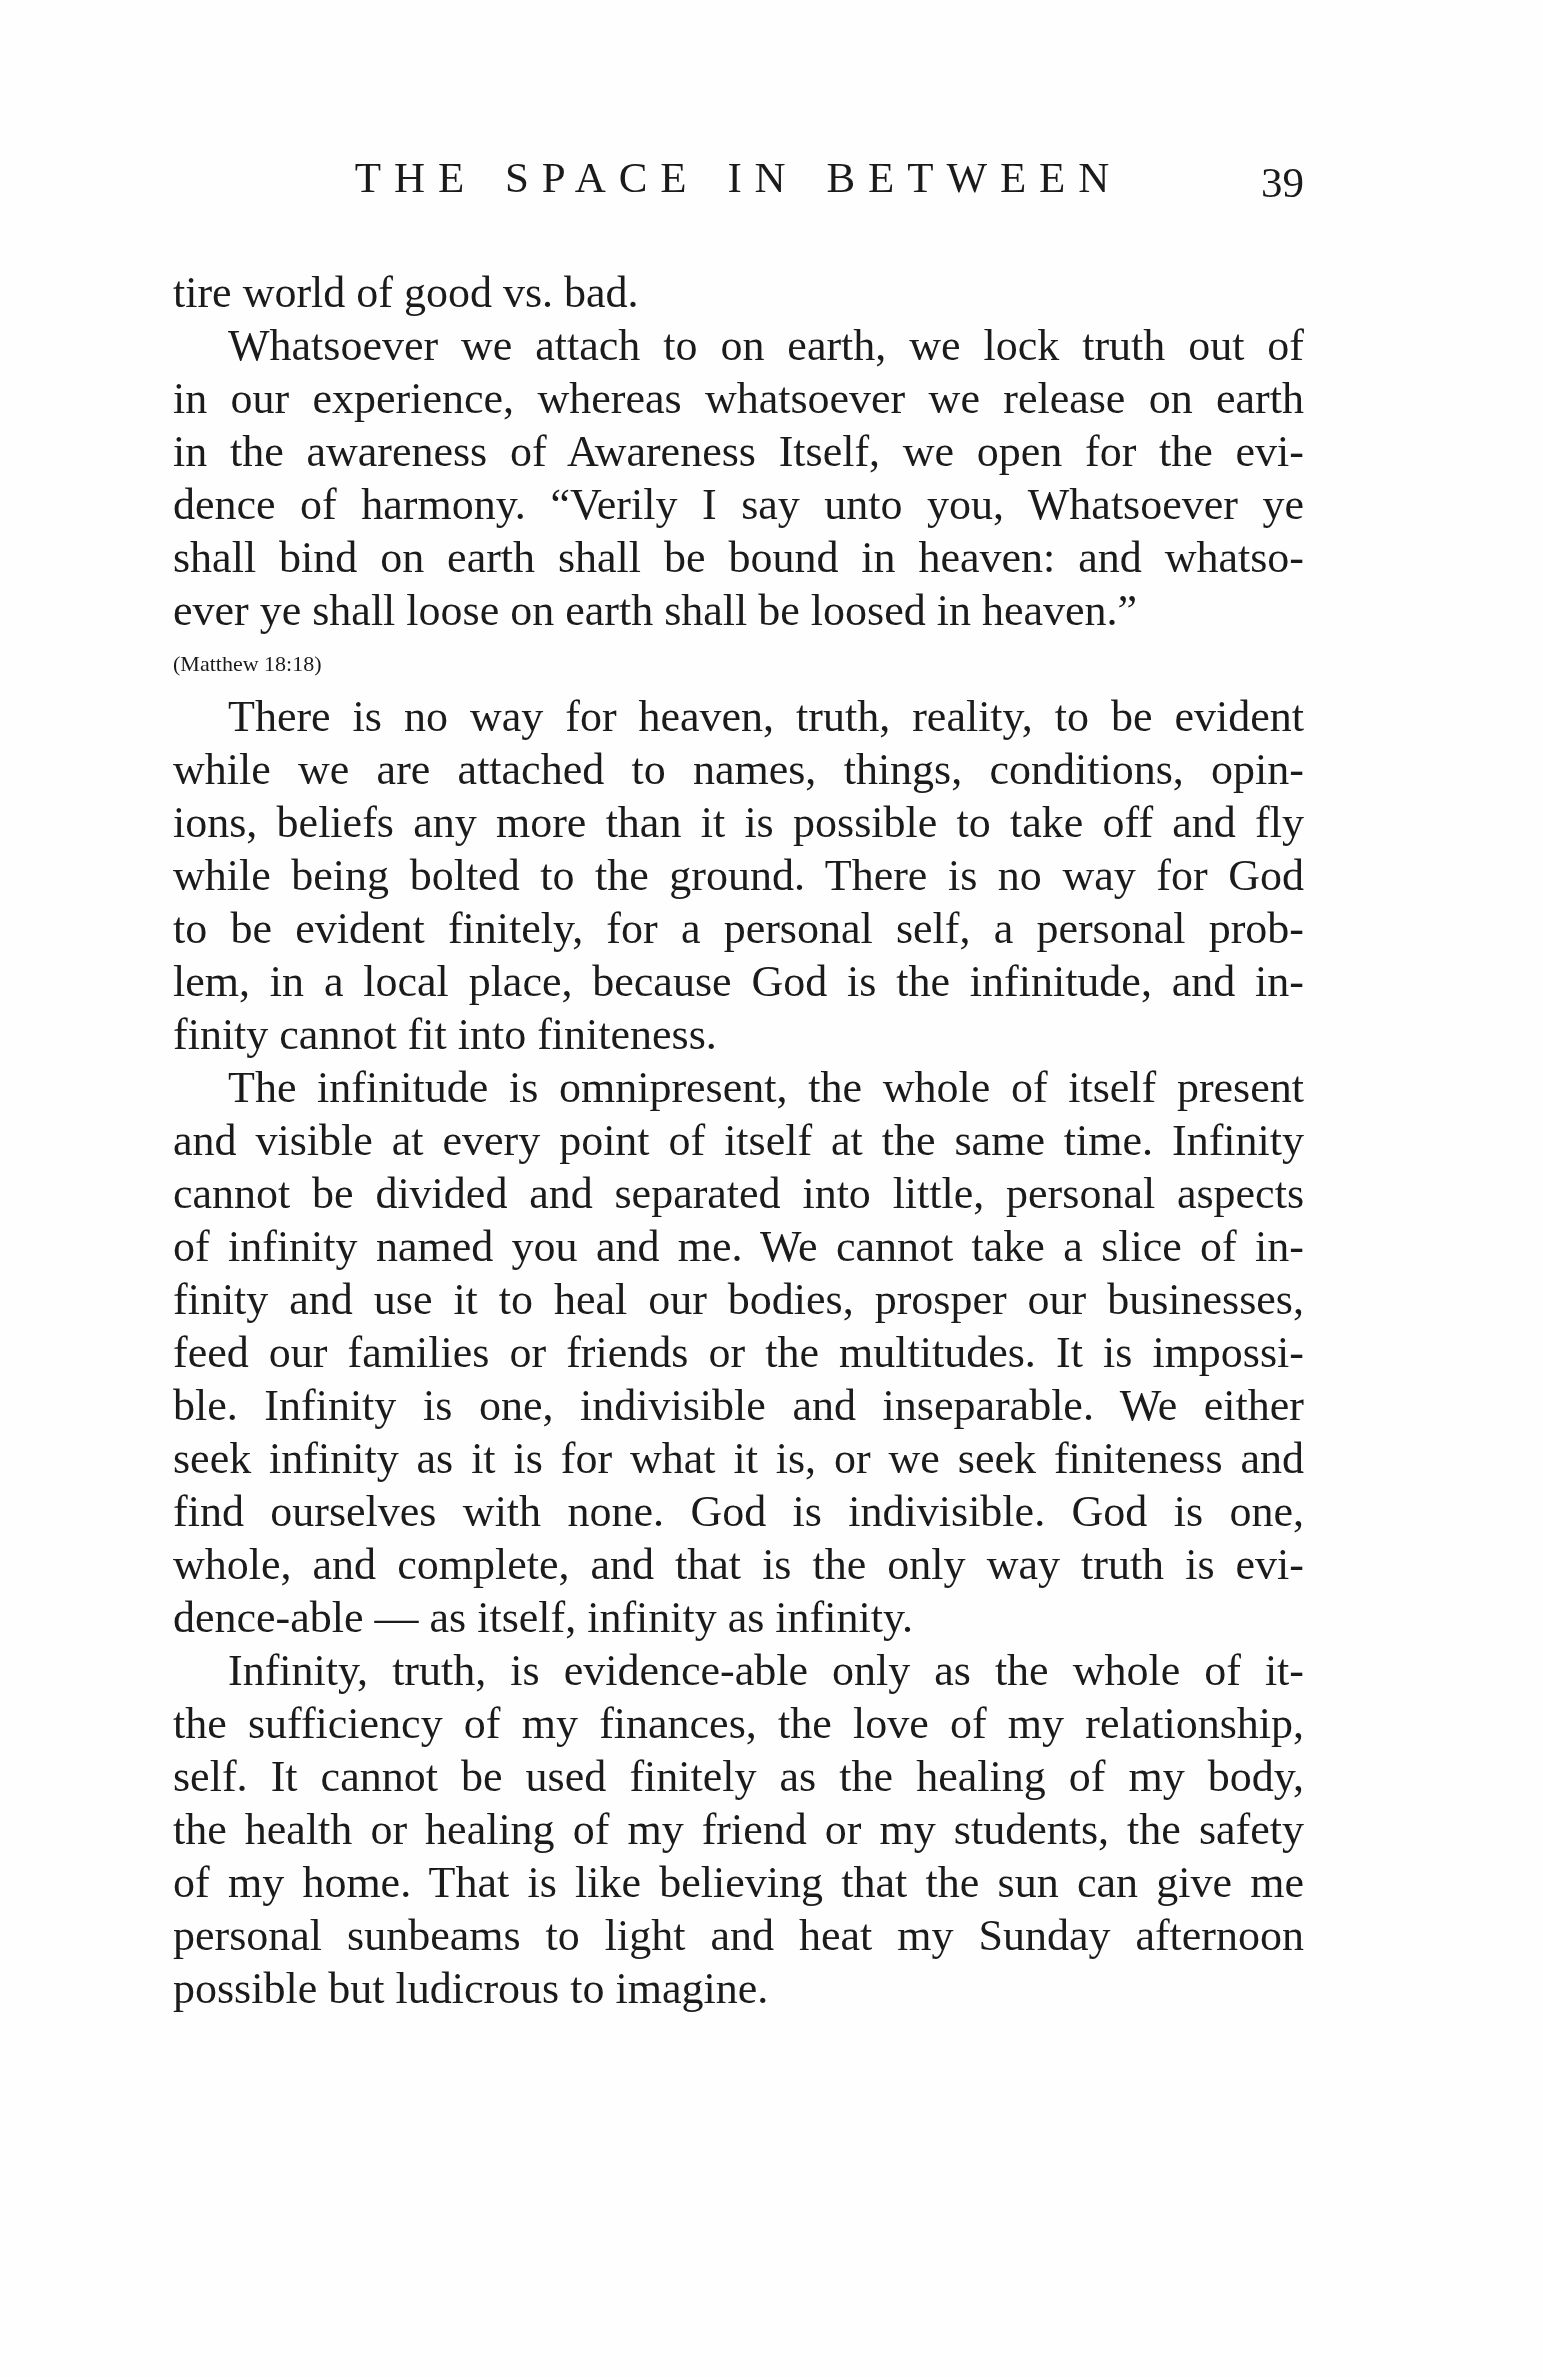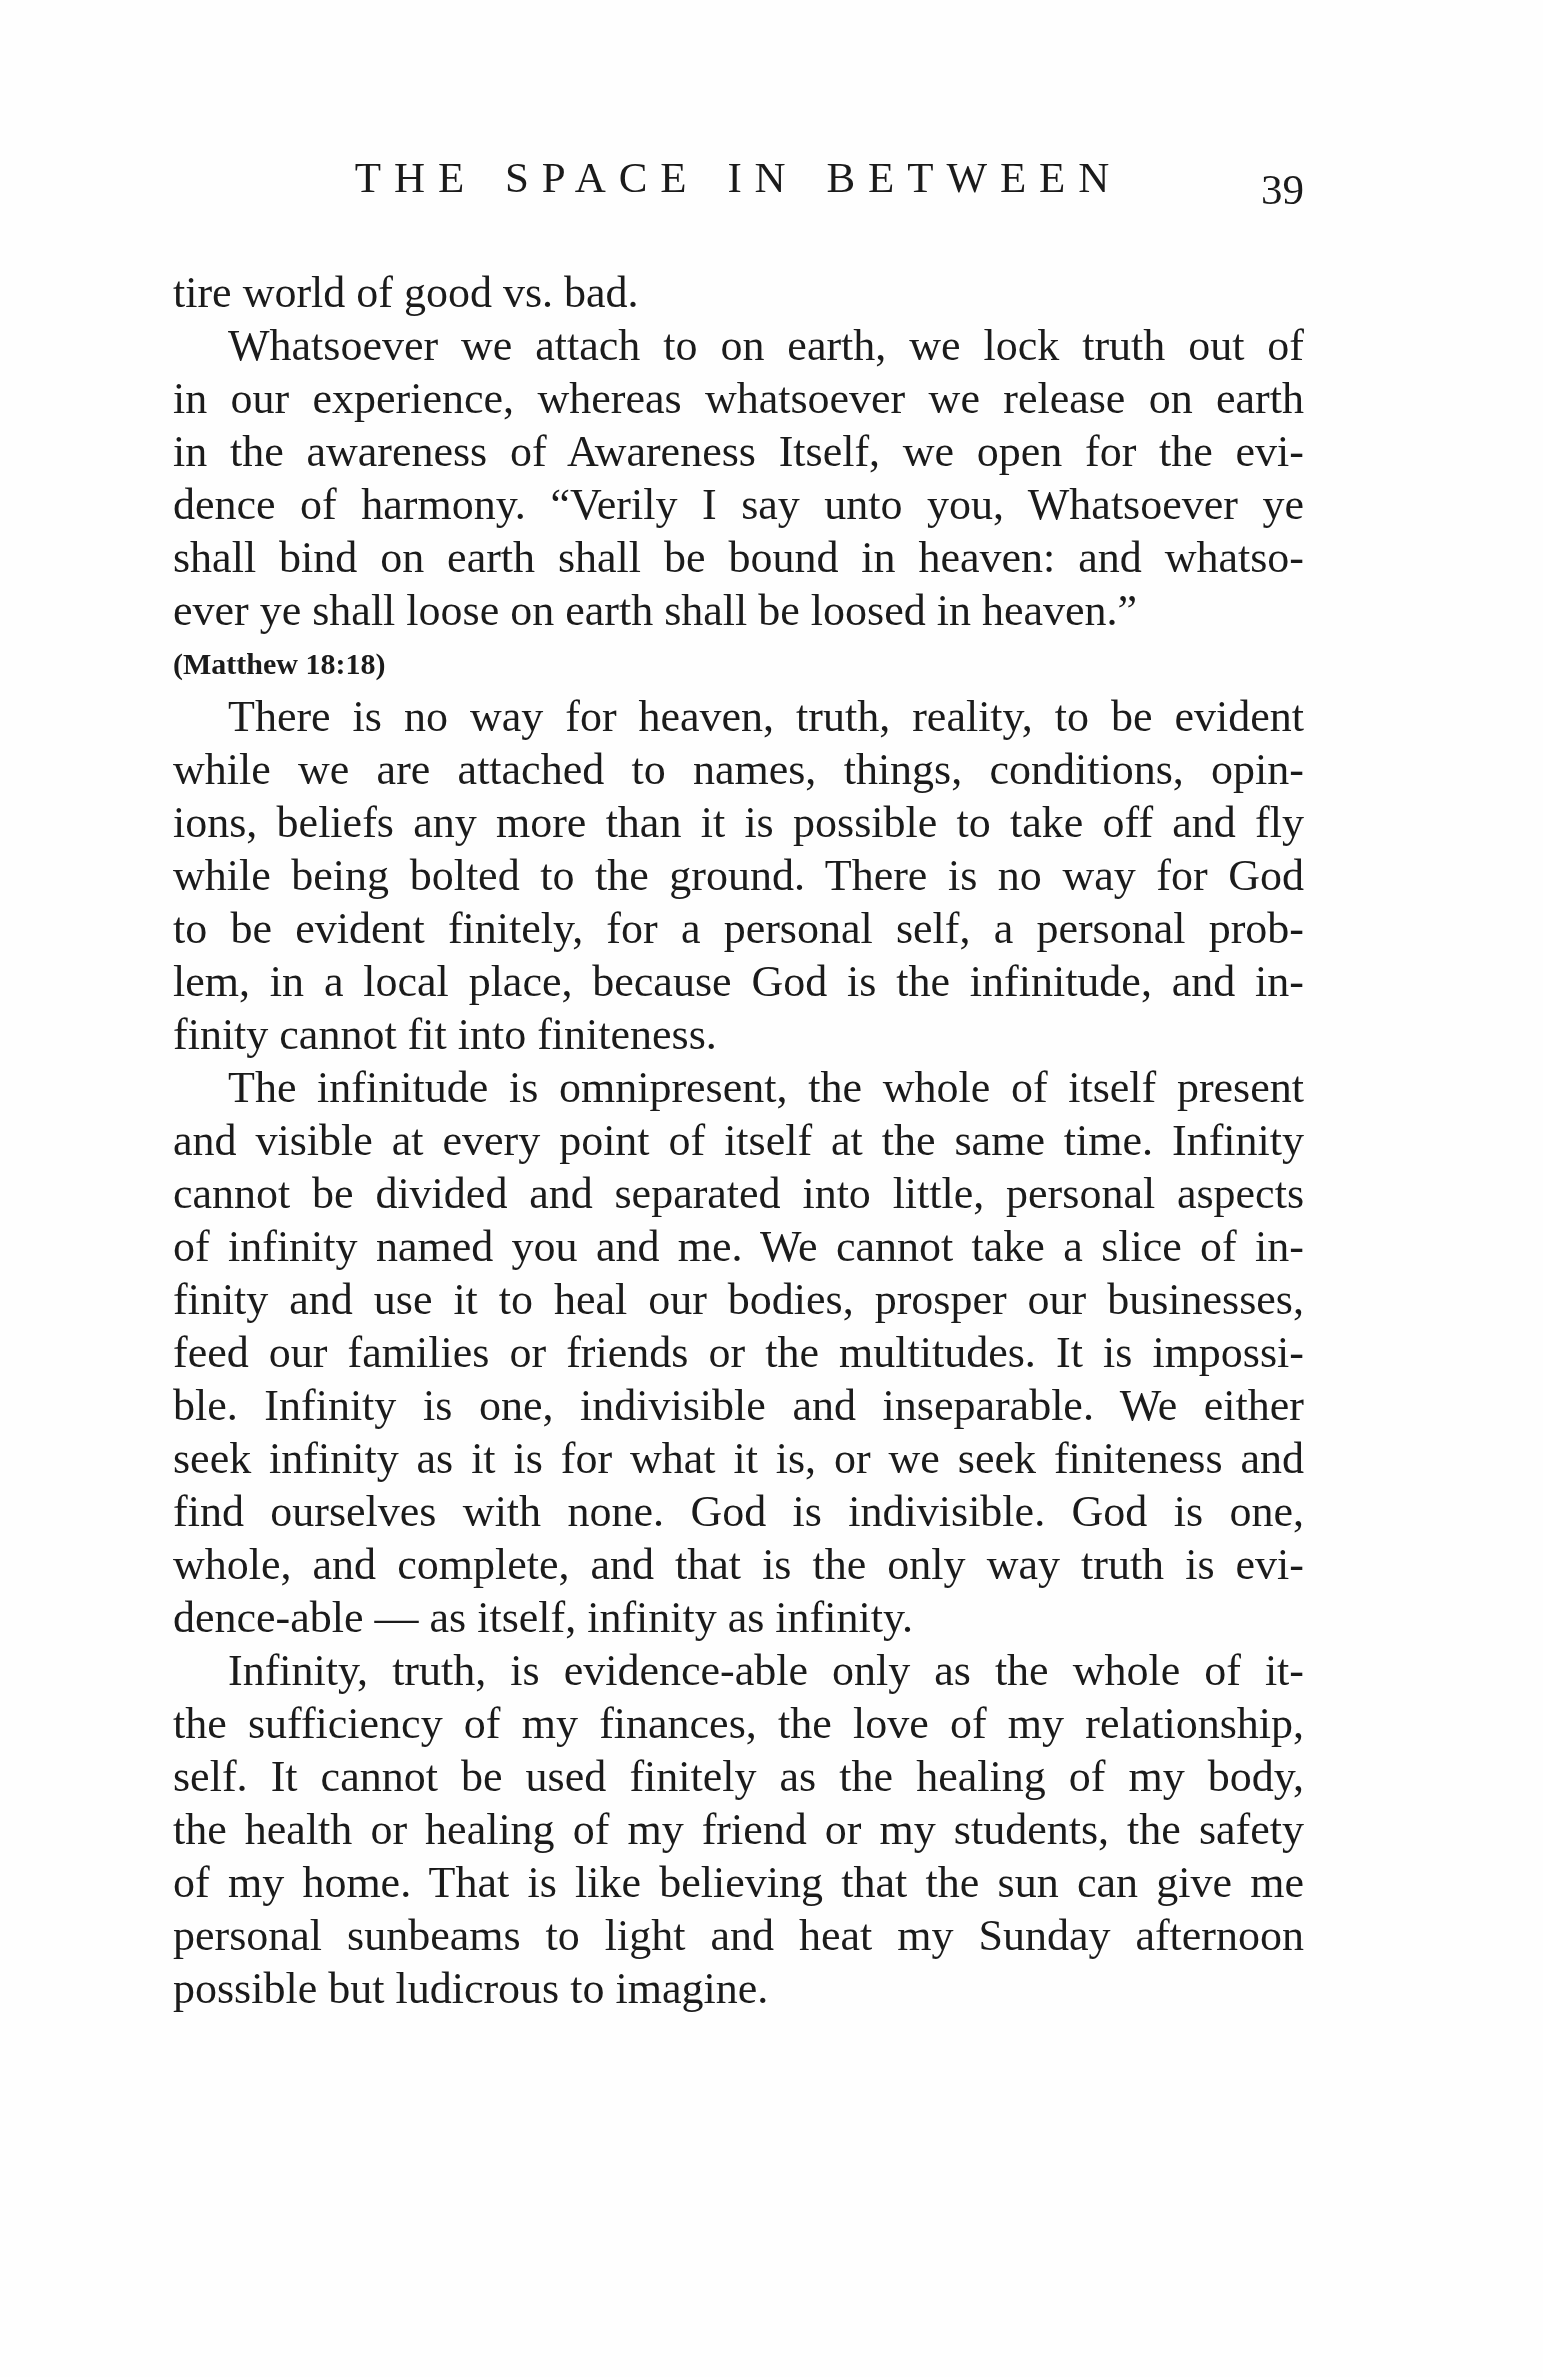--- a/index.html
+++ b/index.html
@@ -27,21 +27,21 @@
     text-align: center;
     font-size: 43px;
     line-height: 48px;
     letter-spacing: 0.30em;
     word-spacing: 0.10em;
     color: #1b1b1b;
   }
   .folio {
     position: absolute;
     right: 0;
-    top: 12px;
+    top: 5px;
     font-size: 43px;
     line-height: 48px;
     color: #1b1b1b;
   }
   .body-text {
     position: absolute;
     left: 173px;
     top: 266px;
     width: 1131px;
   }
@@ -51,24 +51,23 @@
     line-height: 53px;
     text-align: justify;
     text-align-last: justify;
   }
   .line.indent { text-indent: 55px; }
   .line.last {
     text-align: left;
     text-align-last: left;
   }
   .para.citation .line {
-    font-size: 30px;
+    font-size: 22px;
     text-align: center;
     text-align-last: left;
-    font-weight: bold;
   }
 </style>
 </head>
 <body>
 
 <div class="page">
   <header class="running-head">
     <div class="head-title">THE SPACE IN BETWEEN</div>
     <div class="folio">39</div>
   </header>

